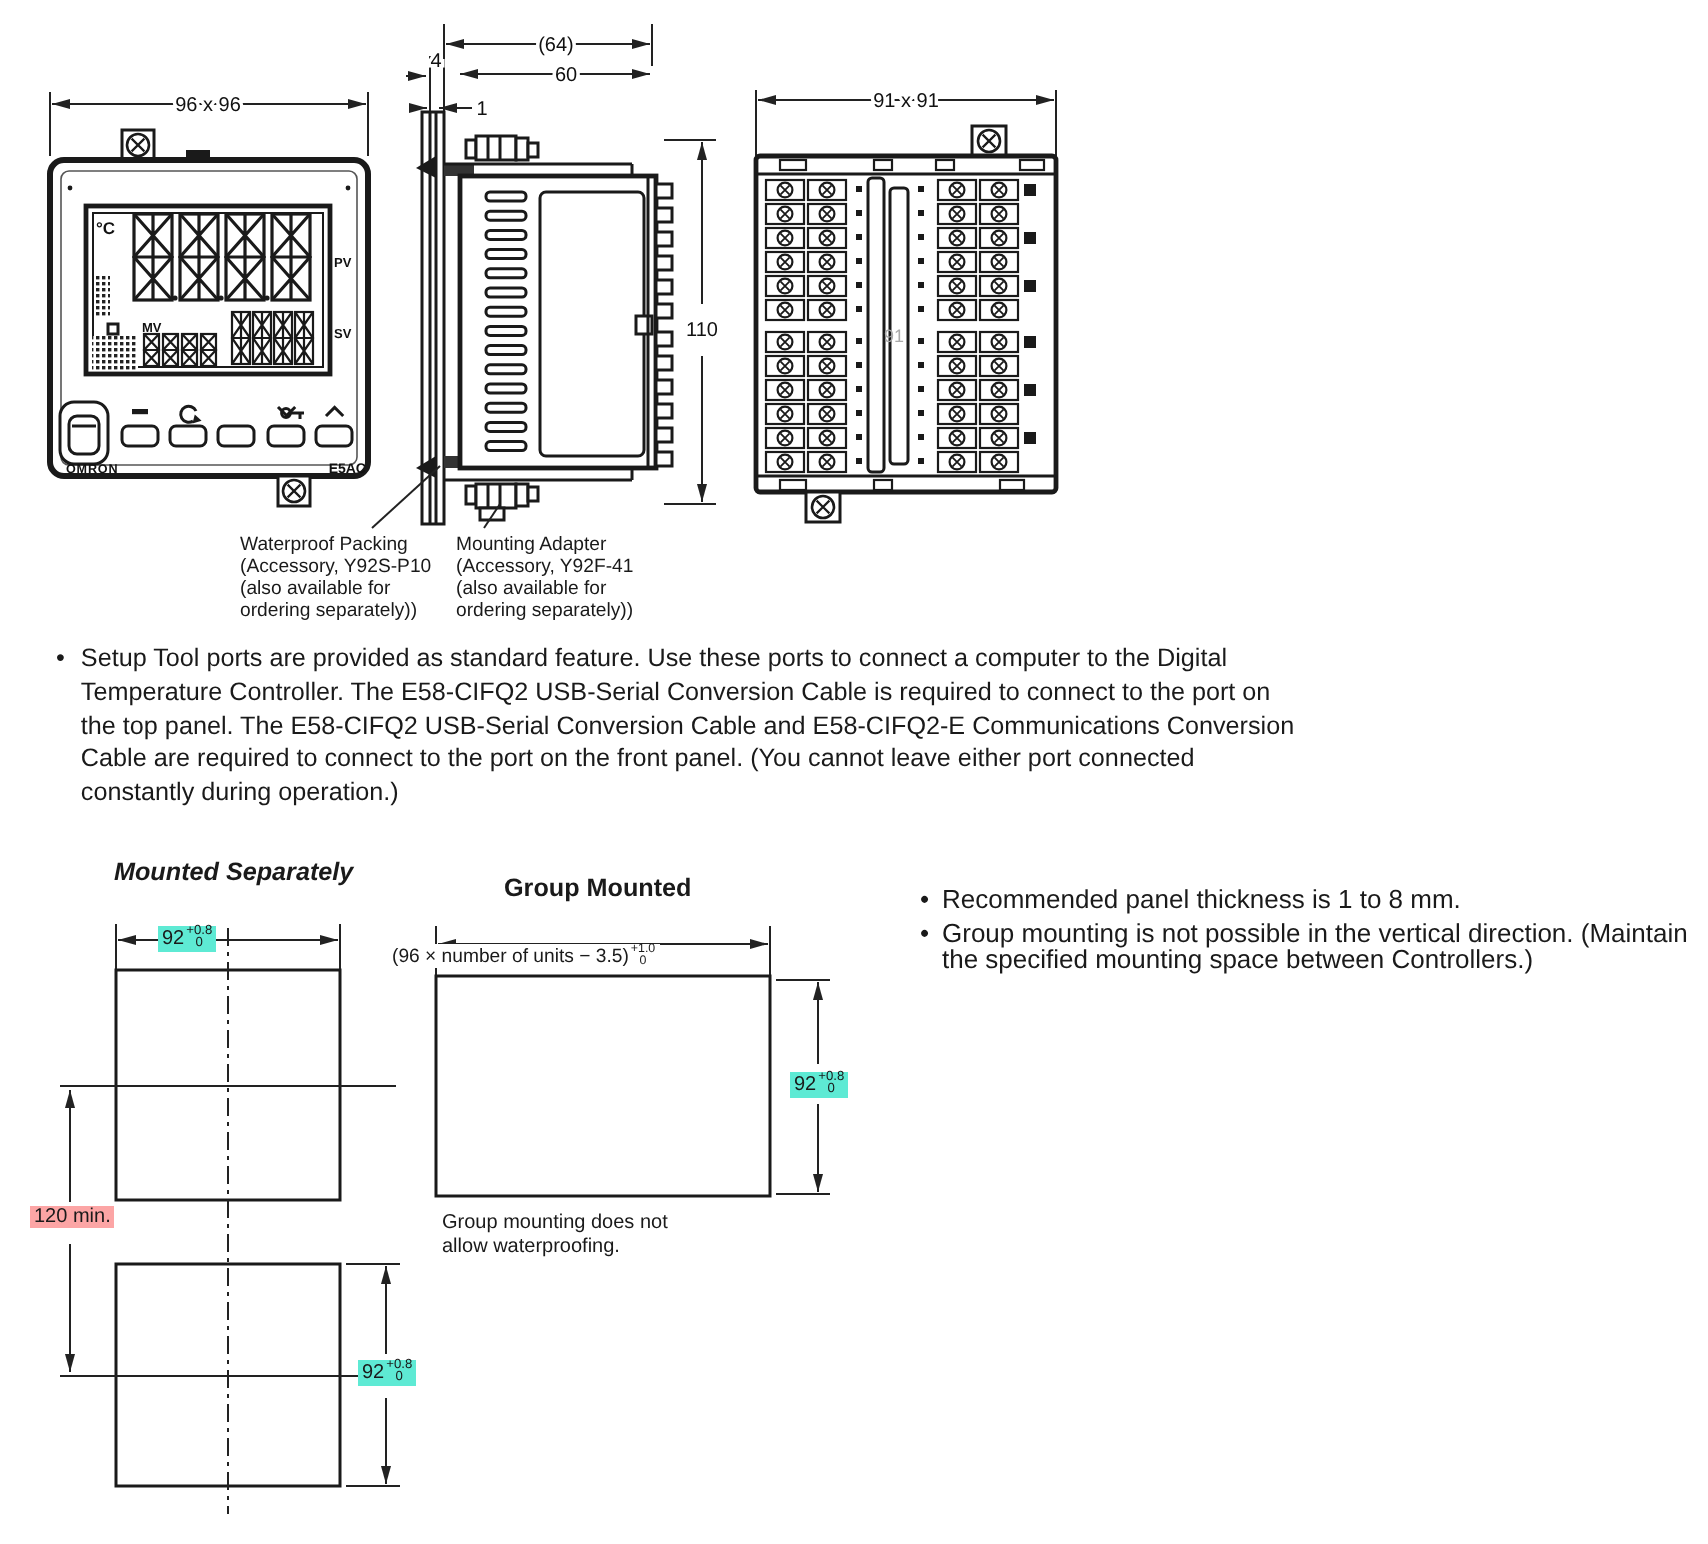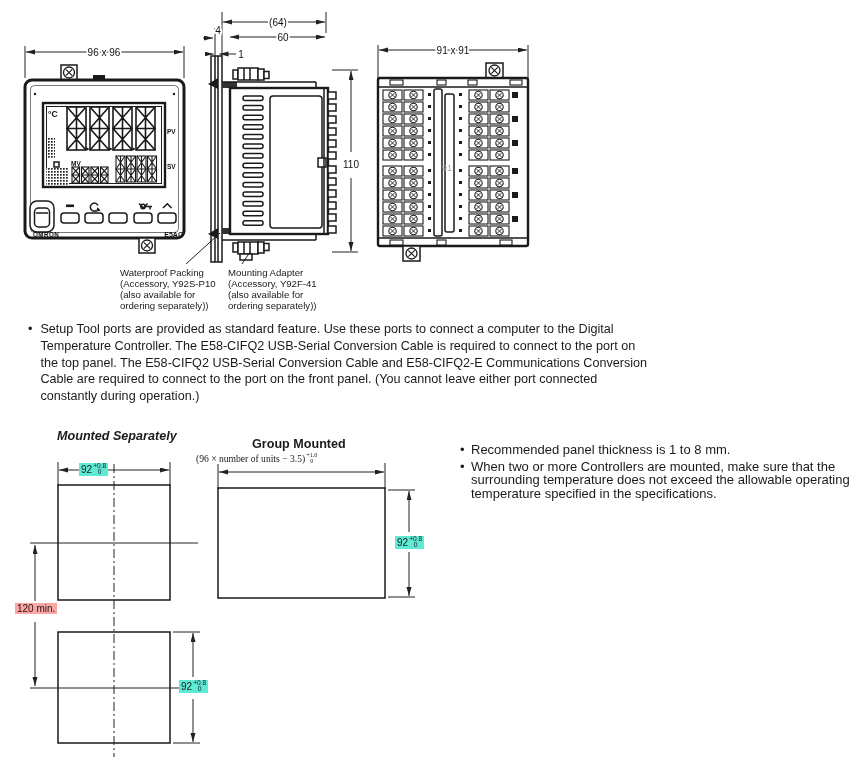--- a/index.html
+++ b/index.html
@@ -329,21 +329,21 @@
 (also available for
 ordering separately))</div>
 
 <div class="ov note-par" style="left:28px;top:321px;">
   <span>Setup Tool ports are provided as standard feature. Use these ports to connect a computer to the Digital Temperature Controller. The E58-CIFQ2 USB-Serial Conversion Cable is required to connect to the port on the top panel. The E58-CIFQ2 USB-Serial Conversion Cable and E58-CIFQ2-E Communications Conversion Cable are required to connect to the port on the front panel. (You cannot leave either port connected constantly during operation.)</span>
 </div>
 
 <div class="ov mount-title" style="left:57px;top:429px;font-style:italic;">Mounted Separately</div>
 <div class="ov mount-title" style="left:252px;top:437px;">Group Mounted</div>
 
-<div class="ov formula tol" style="left:194px;top:452px;font-family:Liberation Serif, serif;">
+<div class="ov formula tol" style="left:194px;top:472px;">
   <span>(96 × number of units − 3.5)</span>
       <span class="stack">
         <span>+1.0</span>
         <span>0</span>
       </span>
 </div>
 
 <div class="ov tol" style="left:79px;top:463px;">
   <span>92</span>
       <span class="stack">
@@ -360,19 +360,21 @@
 </div>
 <div class="ov tol" style="left:395px;top:536px;">
   <span>92</span>
       <span class="stack">
         <span>+0.8</span>
         <span>0</span>
       </span>
 </div>
 
 <div class="ov dim-plain" style="left:15px;top:603px;">120 min.</div>
+<div class="ov grp-note" style="left:221px;top:606px;">Group mounting does not
+allow waterproofing.</div>
 
 <ul class="ov mnotes" style="left:460px;top:443px;">
   <li>Recommended panel thickness is 1 to 8 mm.</li>
-  <li>When two or more Controllers are mounted, make sure that the surrounding temperature does not exceed the allowable operating temperature specified in the specifications.</li>
+  <li>Group mounting is not possible in the vertical direction. (Maintain the specified mounting space between Controllers.)</li>
 </ul>
 
 </div>
 
 </body></html>

